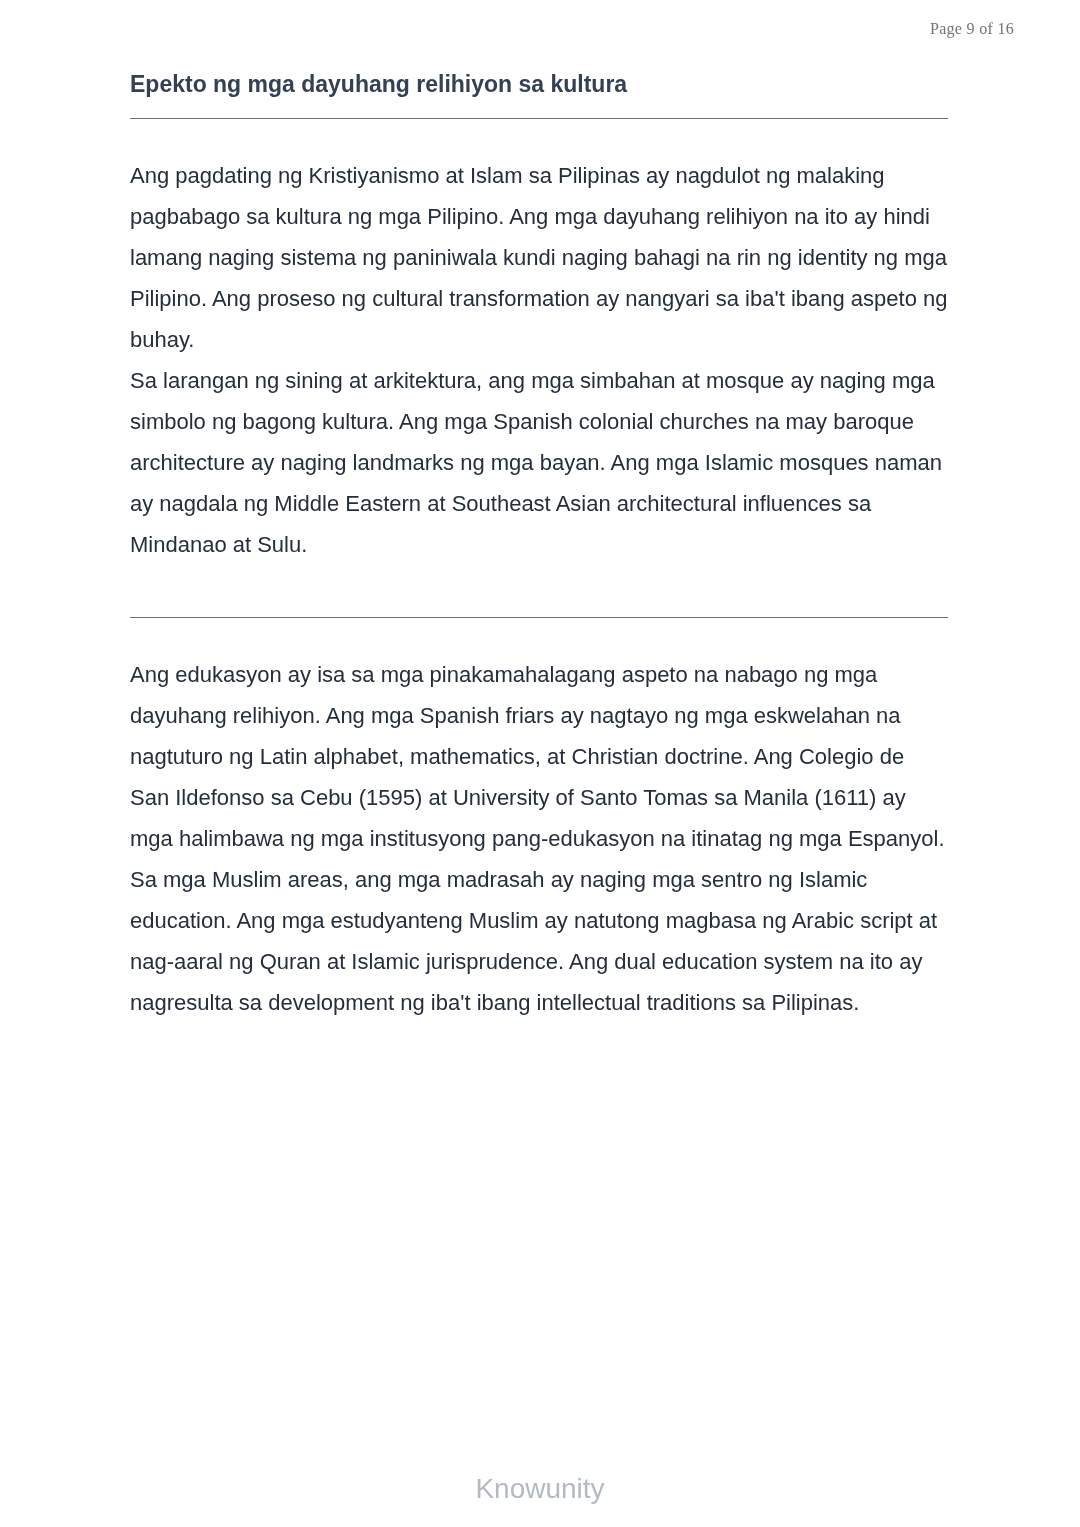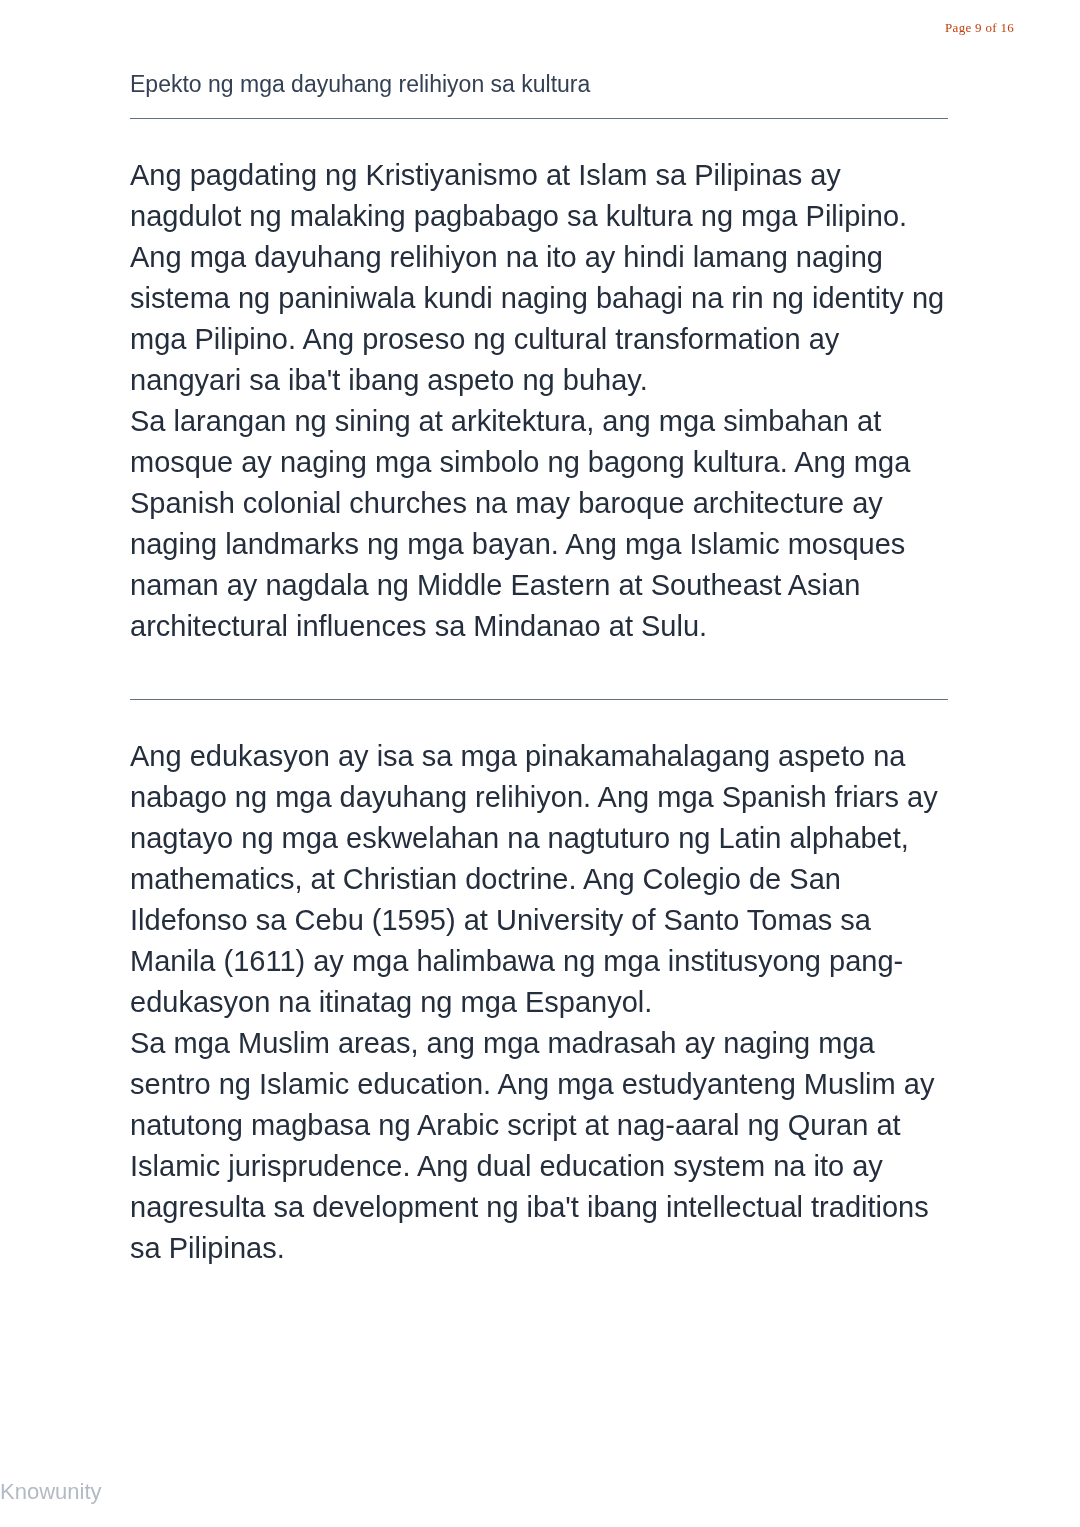--- a/index.html
+++ b/index.html
@@ -13,68 +13,68 @@
     position: relative;
     font-family: "Liberation Sans", "DejaVu Sans", sans-serif;
     color: #242e3c;
     overflow: hidden;
   }
   .page-indicator {
     position: absolute;
     top: 20px;
     right: 66px;
     font-family: "Liberation Serif", "DejaVu Serif", serif;
-    font-size: 13px;
-    color: #c2410c;
+    font-size: 16px;
+    color: #737373;
     letter-spacing: 0.3px;
   }
   .content {
     position: absolute;
     top: 70px;
     left: 130px;
     width: 818px;
   }
   .section {
     margin-bottom: 46px;
   }
   .section + .section {
     margin-top: 52px;
   }
   .section-heading {
     font-size: 23px;
-    font-weight: normal;
+    font-weight: bold;
     color: #344054;
     margin: 0 0 0 0;
     line-height: 1.3;
   }
   .heading-rule {
     border: none;
     border-top: 1px solid #647082;
     margin: 18px 0 0 0;
     width: 100%;
   }
   .paragraph {
-    font-size: 29px;
+    font-size: 22px;
     line-height: 41px;
     color: #242e3c;
     margin: 0;
     padding: 0;
   }
   .paragraph.first {
     margin-top: 36px;
   }
   .paragraph + .paragraph {
   }
   .footer-brand {
     position: absolute;
     bottom: 22px;
     left: 0;
     width: 100%;
-    text-align: left;
-    font-size: 22px;
+    text-align: center;
+    font-size: 28px;
     color: #b3bac4;
   }
 </style>
 </head>
 <body>
 
 <div class="page-indicator">Page 9 of 16</div>
 
 <div class="content">
 

